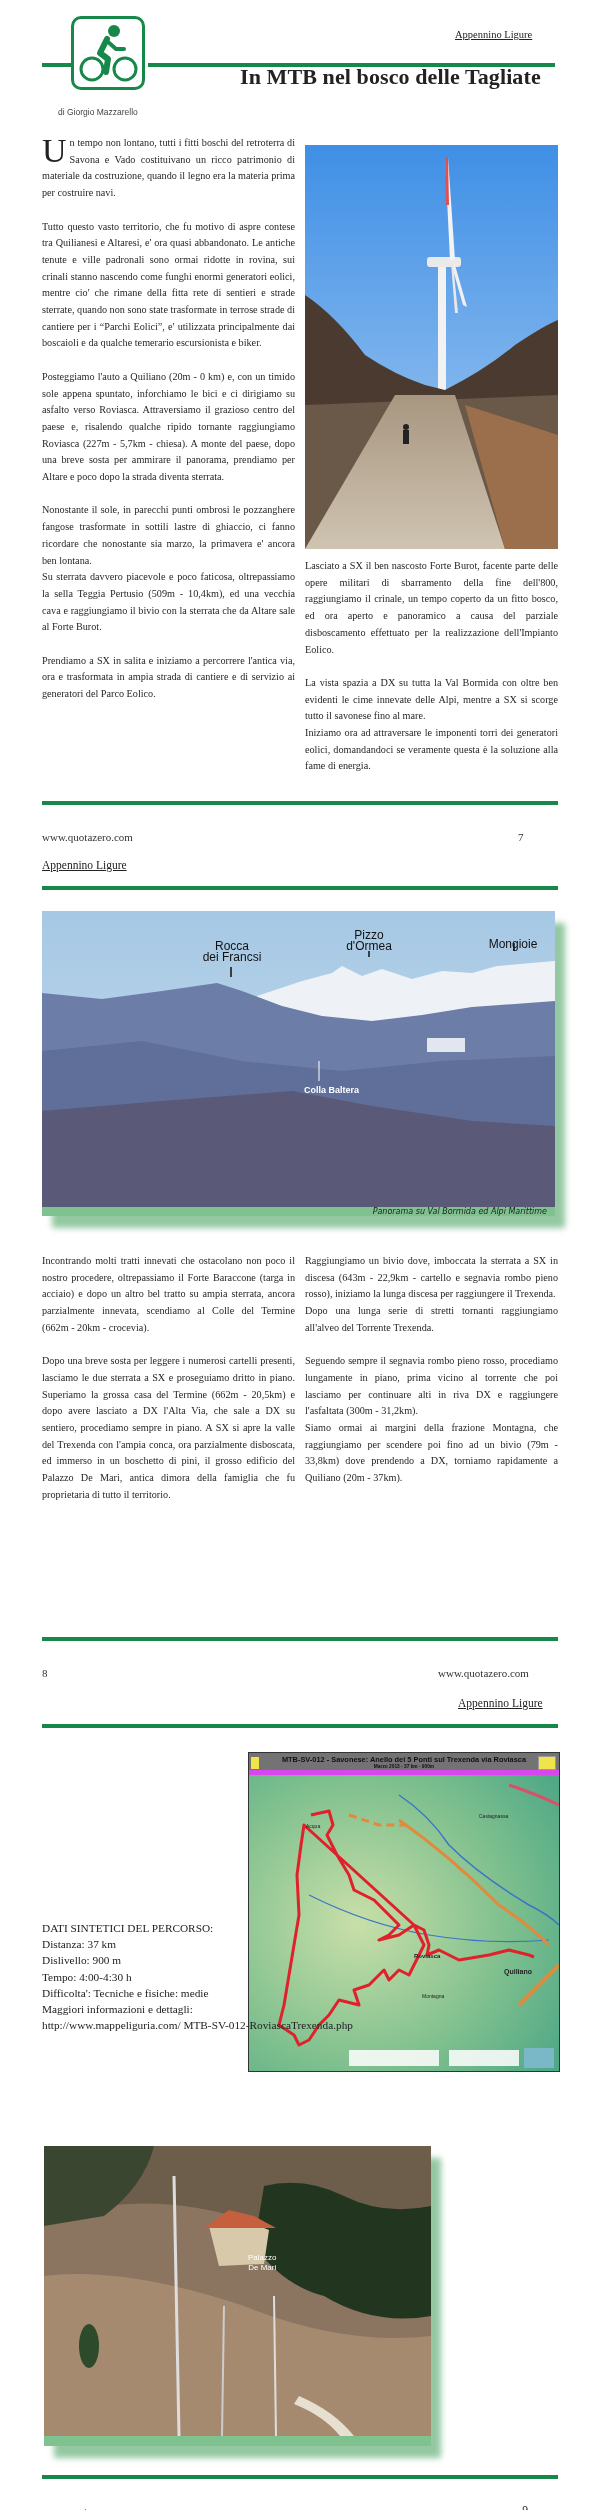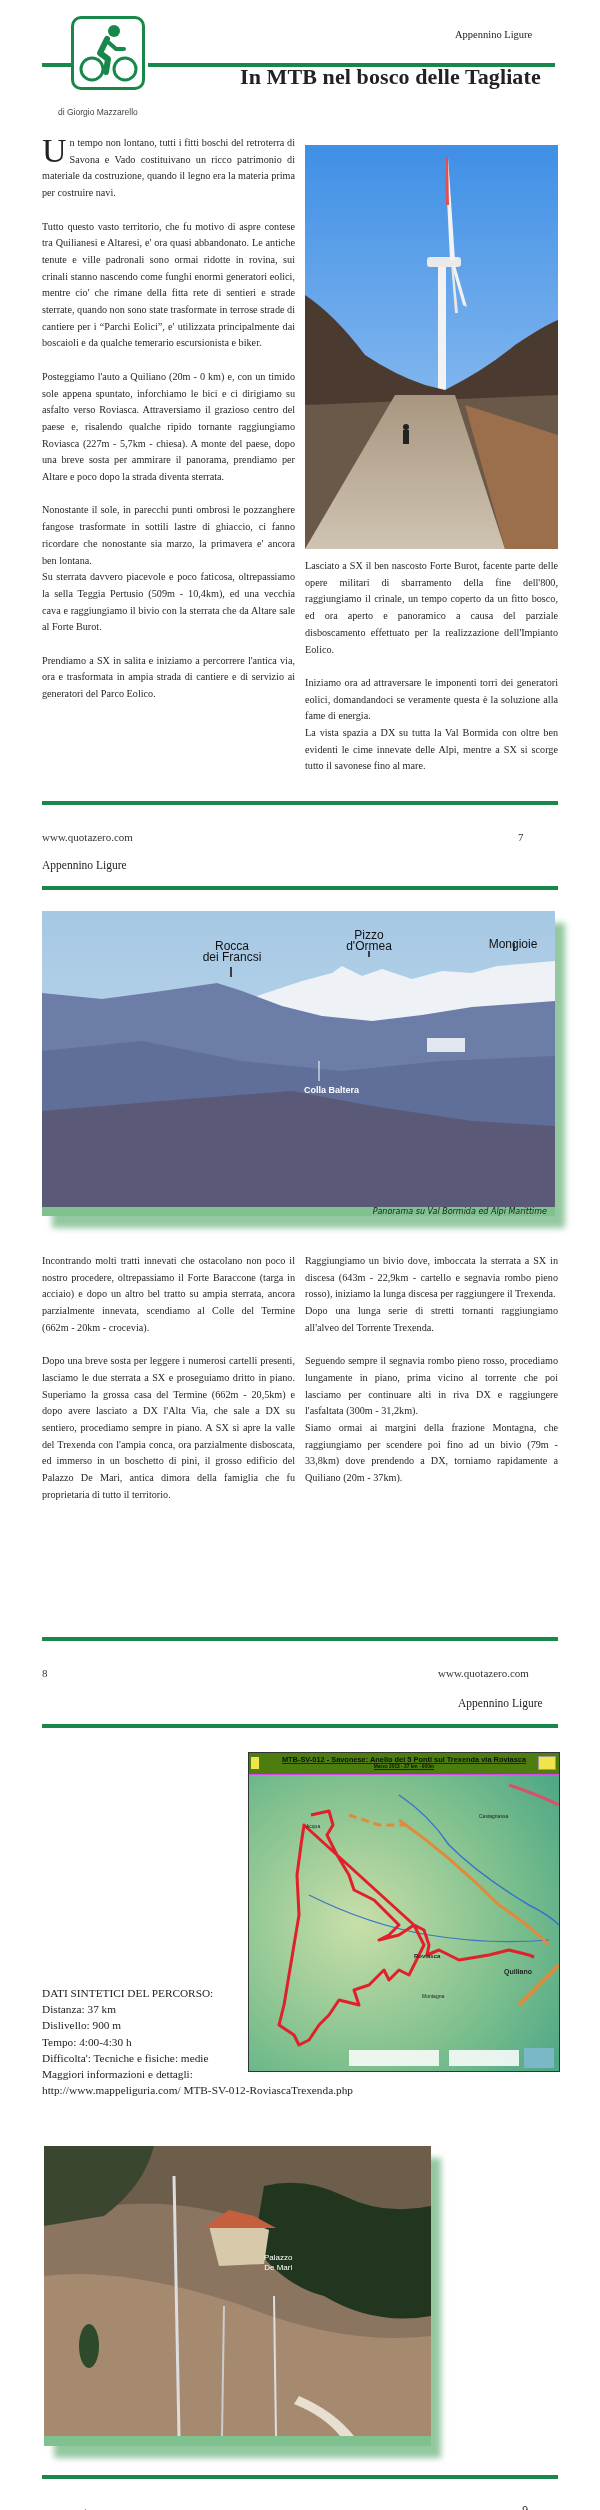--- a/index.html
+++ b/index.html
@@ -5,21 +5,21 @@
   * { box-sizing: border-box; margin: 0; padding: 0; }
   html, body { width: 600px; background: #ffffff; }
   body { font-family: "Liberation Serif", "DejaVu Serif", serif; color: #222; position: relative; height: 2510px; overflow: hidden; }
 
   .abs { position: absolute; }
   .green-rule { position: absolute; height: 4px; background: #17874a; }
   .body-text { font-size: 10.2px; line-height: 16.7px; text-align: justify; color: #262626; }
   .body-text p { margin-bottom: 16.7px; }
   .body-text p.tight { margin-bottom: 0; }
   .footer-text { font-size: 11px; color: #333; margin-top: 19px; }
-  .section-label { font-size: 11.5px; color: #222; }
+  .section-label { font-size: 11.5px; color: #222; text-decoration: underline; }
 
   
   .logo-box { left: 71px; top: 16px; width: 74px; height: 74px; border: 3px solid #17874a; border-radius: 10px; background: #fff; }
   .byline { left: 58px; top: 107px; font-family: "Liberation Sans", sans-serif; font-size: 8.5px; color: #444; }
   .title { left: 240px; top: 64px; font-size: 22px; font-weight: bold; color: #222; letter-spacing: 0.1px; }
   .dropcap { float: left; font-size: 34px; line-height: 26px; margin: 3px 3px 0 0; color: #222; }
 
   
   .photo { overflow: hidden; }
   .photo-shadow { box-shadow: 10px 12px 6px rgba(90,170,110,0.65); }
@@ -80,22 +80,22 @@
       <path d="M0 260 L253 250 L253 404 L0 404 Z" fill="#6a5848"></path>
       <path d="M90 250 L150 250 L200 404 L0 404 Z" fill="url(#ground1)"></path>
       <path d="M160 260 L253 290 L253 404 L200 404 Z" fill="#9b6e4c"></path>
       <rect x="98" y="285" width="6" height="14" fill="#222"></rect>
       <circle cx="101" cy="282" r="3" fill="#222"></circle>
     </svg>
   </div>
 
   <div class="abs body-text" style="left:305px; top:558px; width:253px;">
     <p>Lasciato a SX il ben nascosto Forte Burot, facente parte delle opere militari di sbarramento della fine dell'800, raggiungiamo il crinale, un tempo coperto da un fitto bosco, ed ora aperto e panoramico a causa del parziale disboscamento effettuato per la realizzazione dell'Impianto Eolico.</p>
+    <p class="tight">La vista spazia a DX su tutta la Val Bormida con oltre ben evidenti le cime innevate delle Alpi, mentre a SX si scorge tutto il savonese fino al mare.</p>
     <p class="tight">Iniziamo ora ad attraversare le imponenti torri dei generatori eolici, domandandoci se veramente questa è la soluzione alla fame di energia.</p>
-    <p class="tight">La vista spazia a DX su tutta la Val Bormida con oltre ben evidenti le cime innevate delle Alpi, mentre a SX si scorge tutto il savonese fino al mare.</p>
   </div>
 
   <div class="green-rule" style="left:42px; top:801px; width:516px;"></div>
   <div class="abs footer-text" style="left:42px; top:812px;">www.quotazero.com</div>
   <div class="abs footer-text" style="left:518px; top:812px;">7</div>
 </div>
 
 <div>
   <div class="abs section-label" style="left:42px; top:859px;">Appennino Ligure</div>
   <div class="green-rule" style="left:42px; top:886px; width:516px;"></div>
@@ -149,21 +149,21 @@
   <div class="green-rule" style="left:42px; top:1637px; width:516px;"></div>
   <div class="abs footer-text" style="left:42px; top:1648px;">8</div>
   <div class="abs footer-text" style="left:438px; top:1648px;">www.quotazero.com</div>
 </div>
 
 <div>
   <div class="abs section-label" style="left:458px; top:1697px;">Appennino Ligure</div>
   <div class="green-rule" style="left:42px; top:1724px; width:516px;"></div>
 
   <div class="abs photo" style="left:248px; top:1752px; width:312px; height:320px; border:1px solid #333; background:#fff;">
-    <div style="height:22px; background:#4d7c0f; border-bottom:1px solid #d946ef; position:relative;text-decoration:underline;">
+    <div style="height:22px; background:#737373; border-bottom:5px solid #d946ef; position:relative;">
       <div class="abs" style="left:2px; top:4px; width:8px; height:12px; background:#f1e44a;"></div>
       <div style="text-align:center; font-family:'Liberation Sans',sans-serif; font-weight:bold; font-size:7.4px; padding-top:2px; color:#111;">MTB-SV-012 - Savonese: Anello dei 5 Ponti sul Trexenda via Roviasca</div>
       <div style="text-align:center; font-family:'Liberation Sans',sans-serif; font-weight:bold; font-size:4.8px; color:#111;">Marzo 2013 - 37 km - 900m</div>
       <div class="abs" style="right:3px; top:3px; width:18px; height:14px; background:#f1e44a; border:1px solid #999;"></div>
     </div>
     <svg width="310" height="296" viewBox="0 0 310 296">
       <defs>
         <radialGradient id="terrain" cx="0.35" cy="0.5" r="0.8">
           <stop offset="0" stop-color="#c9dfa9"></stop>
             <stop offset="0.6" stop-color="#7fc08e"></stop>
@@ -183,21 +183,21 @@
       <rect x="200" y="275" width="70" height="16" fill="#fff" opacity="0.85"></rect>
       <rect x="275" y="273" width="30" height="20" fill="#7ab8c8"></rect>
     </svg>
     <div class="abs" style="left:57px; top:70px; font-family:'Liberation Sans',sans-serif; font-size:5px; color:#222;">Acqua</div>
     <div class="abs" style="left:165px; top:200px; font-family:'Liberation Sans',sans-serif; font-size:6px; font-weight:bold; color:#222;">Roviasca</div>
     <div class="abs" style="left:255px; top:215px; font-family:'Liberation Sans',sans-serif; font-size:7px; font-weight:bold; color:#222;">Quiliano</div>
     <div class="abs" style="left:173px; top:240px; font-family:'Liberation Sans',sans-serif; font-size:5px; color:#222;">Montagna</div>
     <div class="abs" style="left:230px; top:60px; font-family:'Liberation Sans',sans-serif; font-size:5px; color:#222;">Castagnassa</div>
   </div>
 
-  <div class="abs data-block" style="left:42px; top:1985px;">
+  <div class="abs data-block" style="left:42px; top:1920px;">
     <div>DATI SINTETICI DEL PERCORSO:</div>
     <div>Distanza: 37 km</div>
     <div>Dislivello: 900 m</div>
     <div>Tempo: 4:00-4:30 h</div>
     <div>Difficolta': Tecniche e fisiche: medie</div>
     <div>Maggiori informazioni e dettagli:</div>
     <div>http://www.mappeliguria.com/ MTB-SV-012-RoviascaTrexenda.php</div>
   </div>
 
   <div class="abs photo photo-shadow" style="left:44px; top:2146px; width:387px; height:300px; background:#7fc28f;">
@@ -208,21 +208,21 @@
       <path d="M0 0 L110 0 Q100 40 60 70 L0 80 Z" fill="#3b4630"></path>
       <path d="M165 80 L195 72 L225 84 L220 118 L175 120 Z" fill="#d7c9a9"></path>
       <path d="M160 82 L185 64 L210 70 L232 82 Z" fill="#c65f3e"></path>
       <path d="M0 130 Q80 120 200 160 Q300 200 387 190 L387 290 L0 290 Z" fill="#a58a70"></path>
       <path d="M255 250 Q290 265 310 290 L296 290 Q280 270 250 258 Z" fill="#e7dfcf"></path>
       <line x1="130" y1="30" x2="135" y2="290" stroke="#ddd" stroke-width="3"></line>
       <line x1="230" y1="150" x2="232" y2="290" stroke="#ddd" stroke-width="2"></line>
       <line x1="180" y1="160" x2="178" y2="290" stroke="#ccc" stroke-width="2"></line>
       <ellipse cx="45" cy="200" rx="10" ry="22" fill="#2d4a2a"></ellipse>
     </svg>
-    <div class="abs" style="left:220px; top:107px; font-family:'Liberation Sans',sans-serif; font-size:8px; color:#fff; text-align:center; line-height:10px;">
+    <div class="abs" style="left:204px; top:107px; font-family:'Liberation Sans',sans-serif; font-size:8px; color:#fff; text-align:center; line-height:10px;">
       <div>Palazzo</div>
         <div>De Mari</div>
     </div>
     <div class="abs caption-script" style="right:6px; top:308px;">Il grosso Palazzo de Mari</div>
   </div>
 
   <div class="green-rule" style="left:42px; top:2475px; width:516px;"></div>
   <div class="abs footer-text" style="left:42px; top:2486px;">www.quotazero.com</div>
   <div class="abs footer-text" style="left:522px; top:2486px; font-family:'DejaVu Sans',sans-serif; font-size:10px;">9</div>
 </div>

